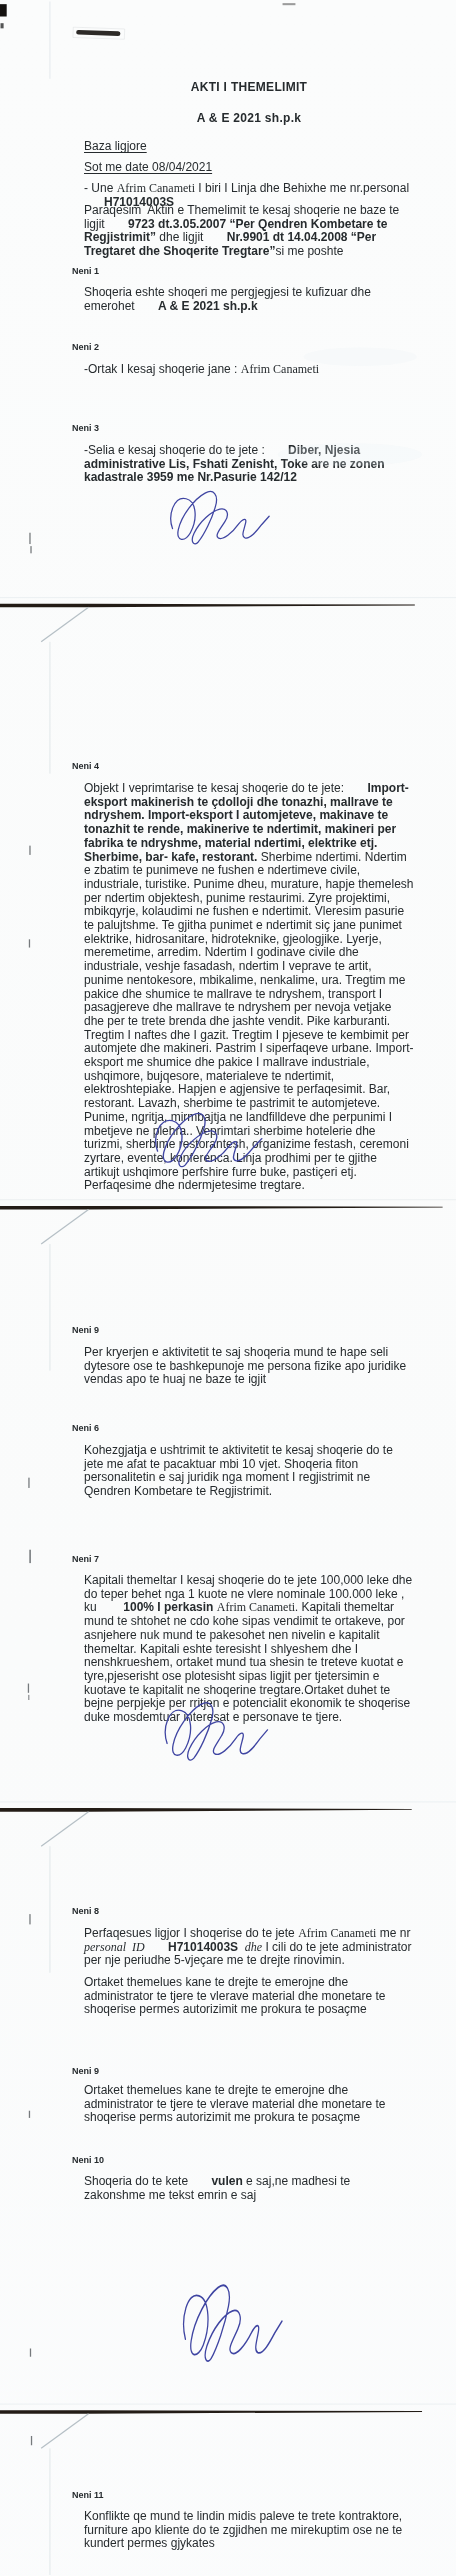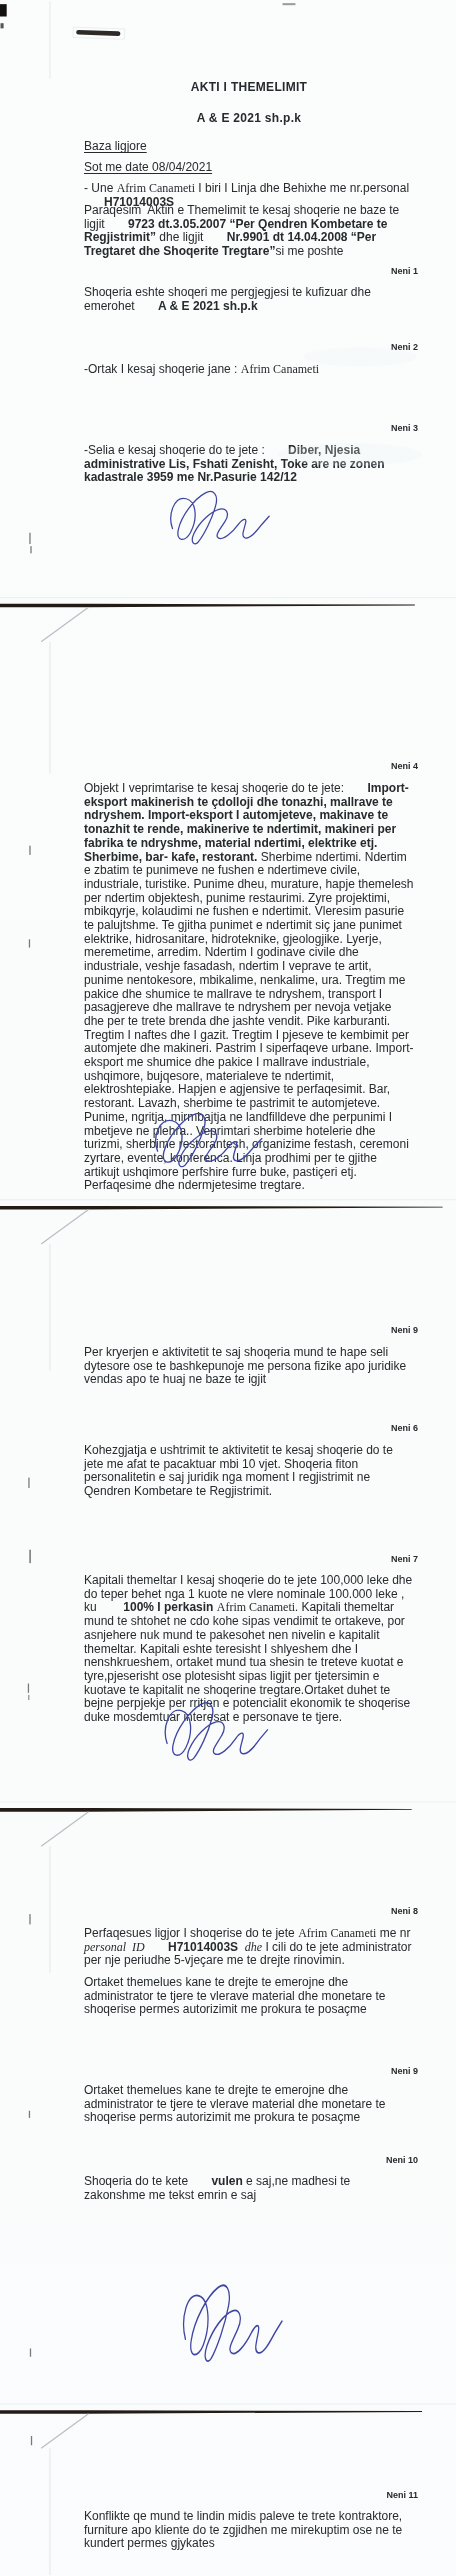--- a/index.html
+++ b/index.html
@@ -4,21 +4,21 @@
 <style>
   html,body{margin:0;padding:0;background:#e9e9e9;}
   .canvas{
     position:relative;width:456px;height:3014px;margin:0 auto;
     background:linear-gradient(180deg,#fbfcfc 0%,#fafbfb 55%,#fbfcfd 100%);
     overflow:hidden;
     font-family:"Liberation Sans", sans-serif;
     color:#262b2e;
   }
   .blk{position:absolute;left:84px;width:330px;font-size:12px;line-height:13.7px;margin:0;white-space:pre-wrap;}
-  .hd{position:absolute;left:88px;width:330px;text-align:right;font-weight:bold;font-size:9px;margin:0;}
+  .hd{position:absolute;left:72px;width:330px;text-align:left;font-weight:bold;font-size:9px;margin:0;}
   .title{position:absolute;left:84px;width:330px;text-align:center;font-weight:bold;font-size:12px;letter-spacing:0.3px;margin:0;}
   .b{font-weight:bold;padding-left:20px;}
   .serifb{font-family:"Liberation Serif", serif;font-weight:normal;}
   .ital{font-family:"Liberation Serif", serif;font-style:italic;text-align:center;}
   .u{text-decoration:underline;text-underline-offset:2.1px;}
   .overlay{position:absolute;top:0;left:0;z-index:4;pointer-events:none;}
   .textlayer{position:relative;z-index:2;}
 </style>
 </head>
 <body>

